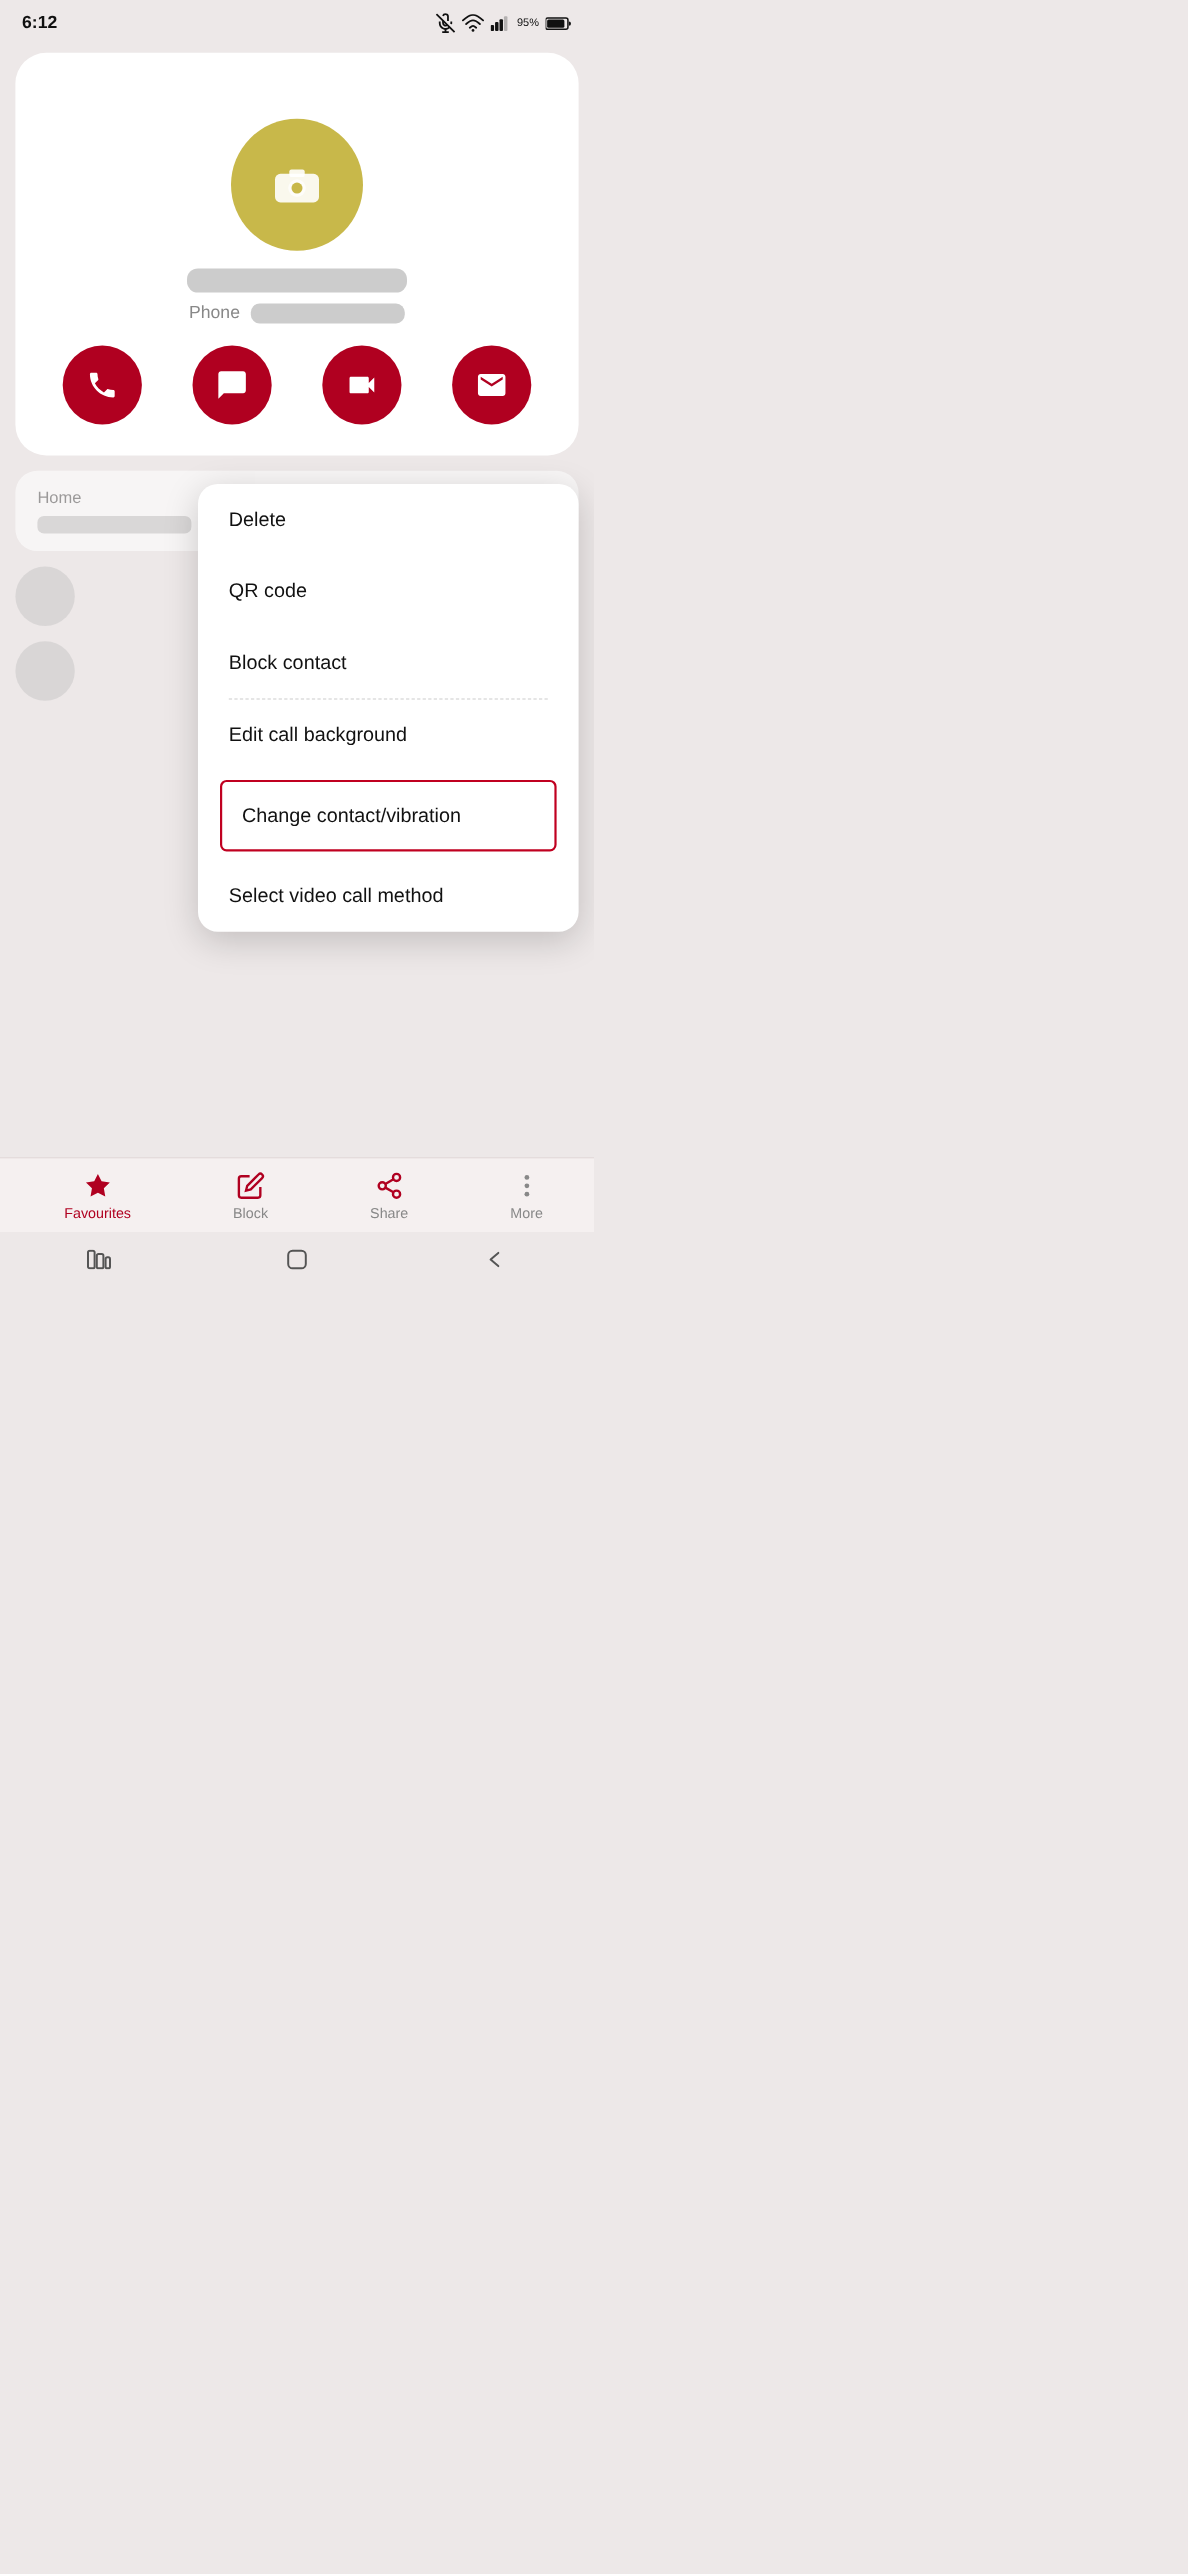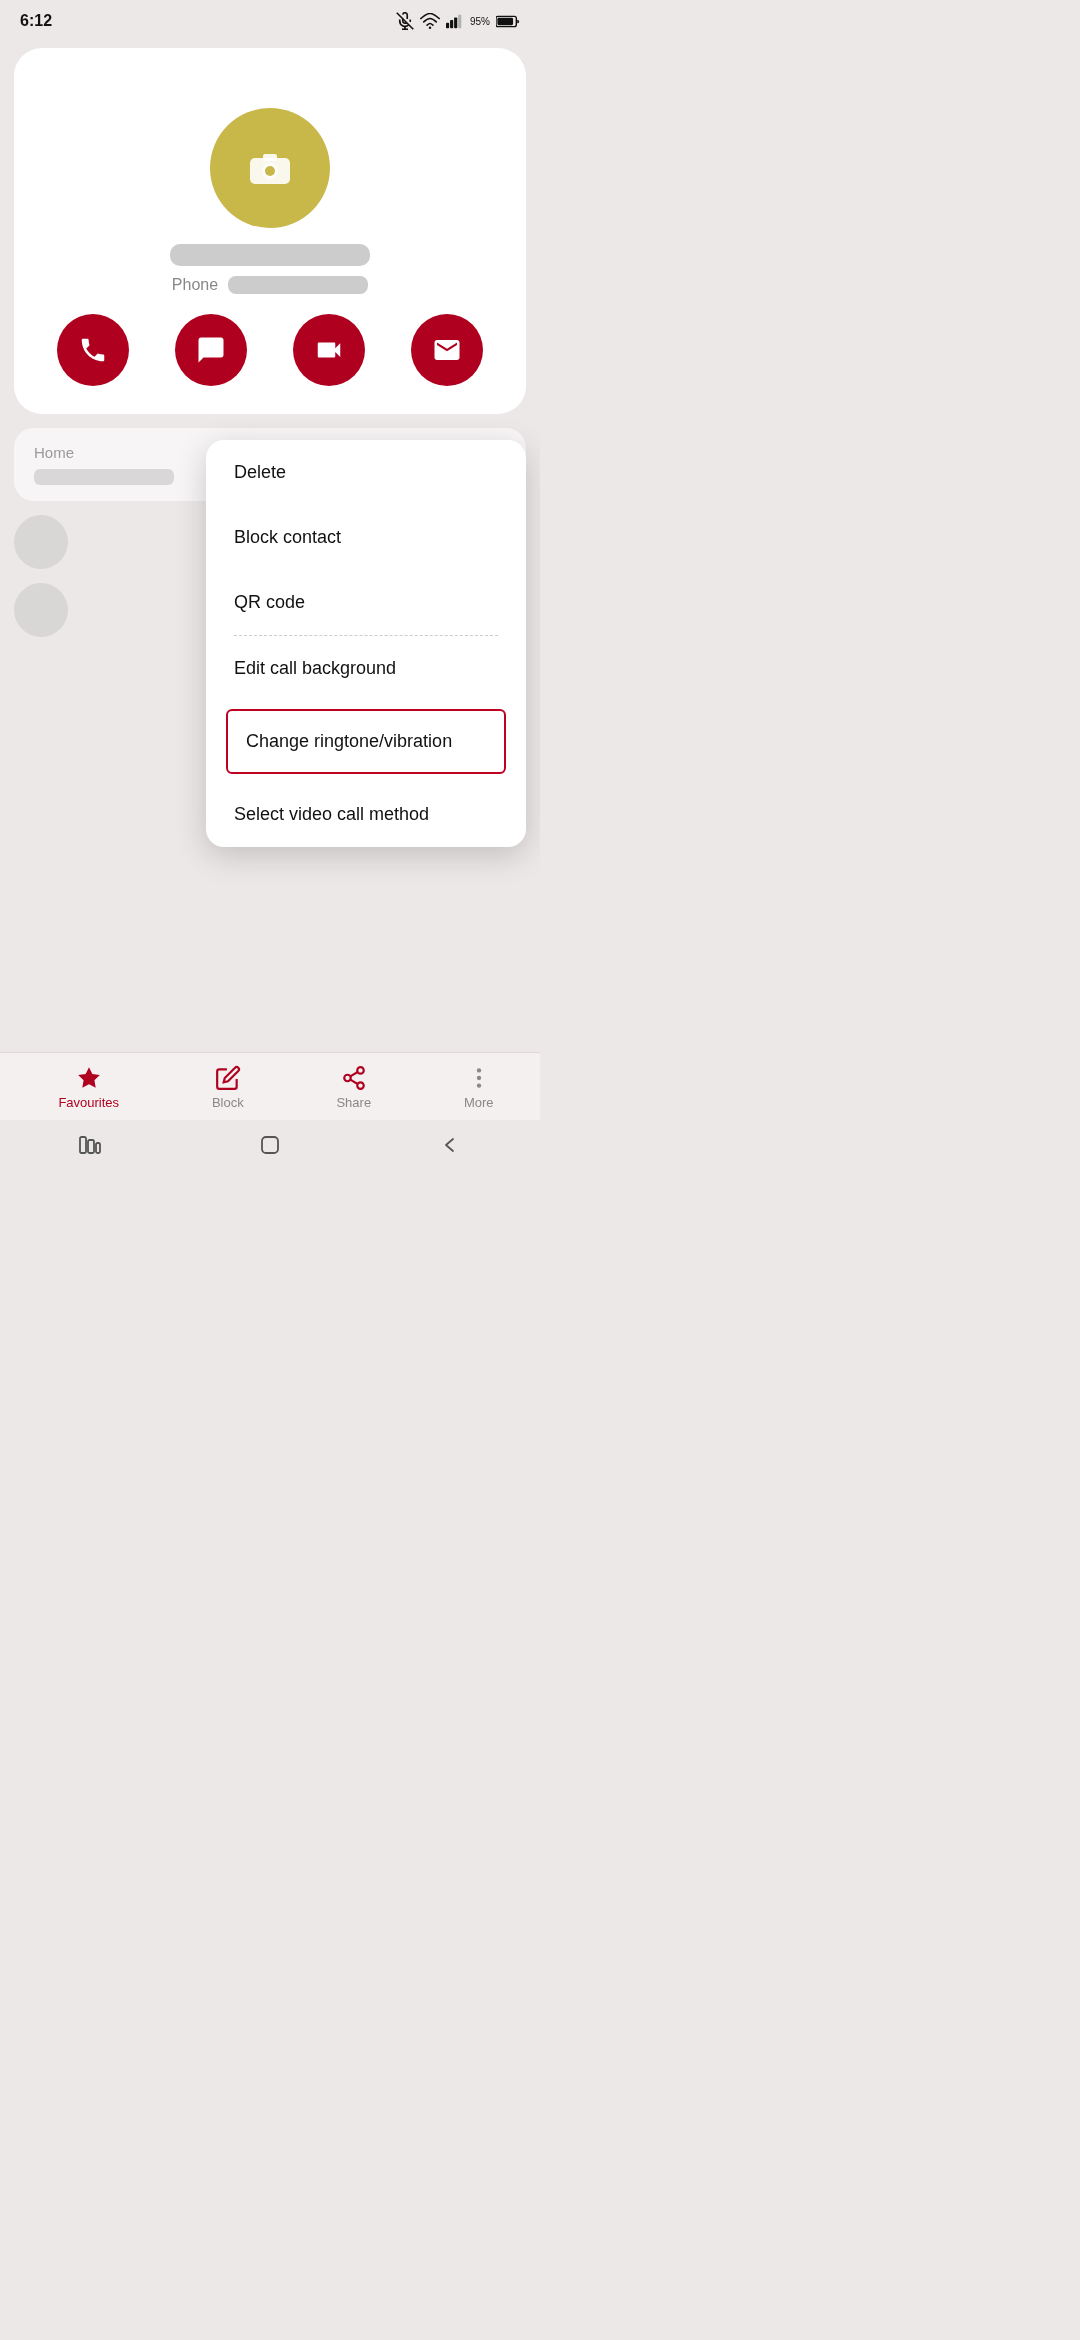--- a/index.html
+++ b/index.html
@@ -155,21 +155,21 @@
       height: 54px;
       border-radius: 50%;
       background: #bbb;
     }
 
     
     .dropdown-menu {
       position: absolute;
       top: 440px;
       right: 14px;
-      width: 320px;
+      width: 346px;
       background: #fff;
       border-radius: 18px;
       box-shadow: 0 8px 32px rgba(0,0,0,0.18);
       z-index: 10;
       overflow: hidden;
     }
     .menu-item {
       padding: 22px 28px;
       font-size: 18px;
       color: #111;
@@ -333,27 +333,27 @@
 
 <div class="gray-item">
   <div class="gray-circle"></div>
 </div>
 <div class="gray-item">
   <div class="gray-circle"></div>
 </div>
 
 <div class="dropdown-menu">
   <div class="menu-item">Delete</div>
+  <div class="menu-item">QR code</div>
   <div class="menu-item">Block contact</div>
-  <div class="menu-item">QR code</div>
   <hr class="menu-divider">
   <div class="menu-item">Edit call background</div>
 
   <div style="padding: 8px 10px;">
-    <div class="menu-item menu-item-highlighted" style="font-size:18px;color:#111;">Change ringtone/vibration</div>
+    <div class="menu-item menu-item-highlighted" style="font-size:18px;color:#111;">Change contact/vibration</div>
   </div>
   <div class="menu-item">Select video call method</div>
 </div>
 
 <div class="bottom-nav">
 
   <div class="nav-item">
     <svg width="26" height="26" viewBox="0 0 24 24" fill="#b00020">
       <path d="M12 2l3.09 6.26L22 9.27l-5 4.87 1.18 6.88L12 17.77l-6.18 3.25L7 14.14 2 9.27l6.91-1.01L12 2z"></path>
     </svg>

